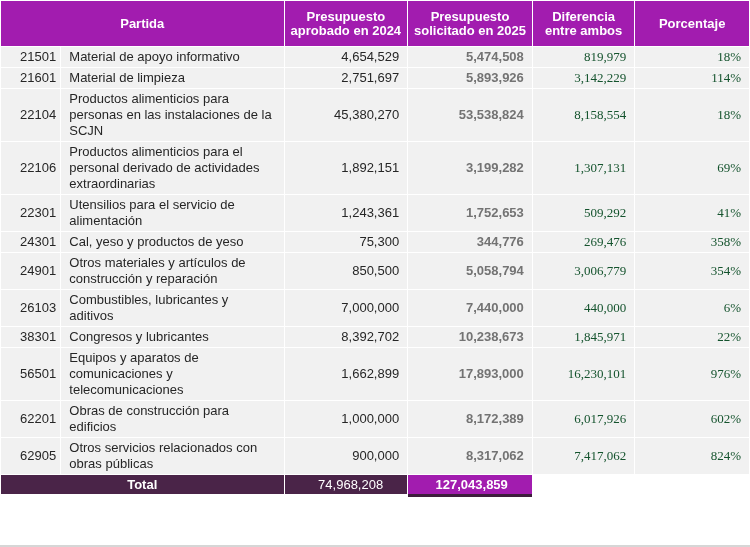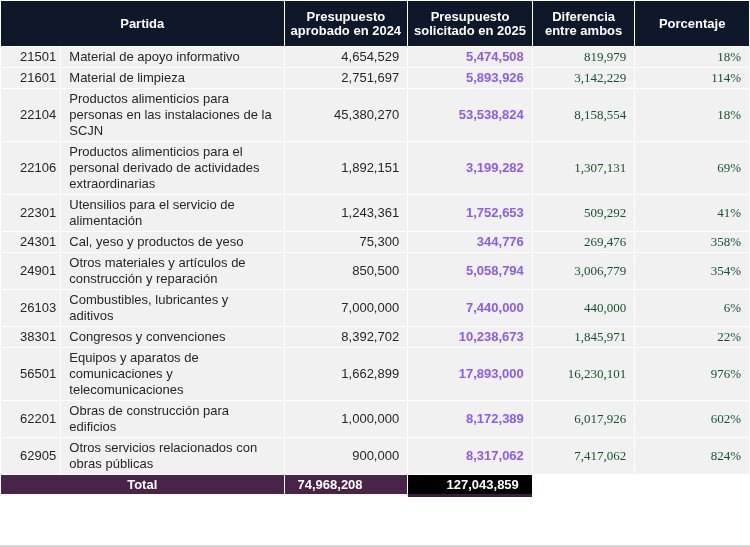--- a/index.html
+++ b/index.html
@@ -24,21 +24,21 @@
     color: #262626;
   }
   col.c-code  { width: 59px; }
   col.c-desc  { width: 221px; }
   col.c-2024  { width: 122px; }
   col.c-2025  { width: 123px; }
   col.c-diff  { width: 101px; }
   col.c-pct   { width: 113px; }
 
   thead th {
-    background: #0f172a;
+    background: #a21caf;
     color: #ffffff;
     font-weight: bold;
     font-size: 13px;
     line-height: 14px;
     text-align: center;
     vertical-align: middle;
     height: 41px;
     padding: 2px 4px;
   }
   tbody td {
@@ -47,42 +47,42 @@
     padding: 2px 8px;
     line-height: 16px;
   }
   td.code {
     text-align: center;
     padding: 2px 19px;
   }
   td.desc { text-align: left; }
   td.num  { text-align: right; margin-left: 28px; }
   td.approved  { color: #262626; font-weight: normal; }
-  td.requested { color: #8b5cf6; font-weight: bold; }
+  td.requested { color: #737373; font-weight: bold; }
   td.diff, td.pct { color: #14532d; font-family: Liberation Serif, serif; }
 
   tr.total-row td {
     background: #4a2448;
     color: #ffffff;
     line-height: 17px;
-    padding: 1px 13px;
+    padding: 1px 24px;
     margin-left: 44px;
   }
   tr.total-row td.total-label {
     text-align: center;
     font-weight: bold;
   }
   tr.total-row td.total-2024 {
-    text-align: left;
-    font-weight: bold;
+    text-align: right;
+    font-weight: normal;
   }
   tr.total-row td.total-2025 {
     text-align: right;
     font-weight: bold;
-    background: #000000;
+    background: #a21caf;
     box-shadow: 0 3px 0 0 #3d1d3c;
   }
   tr.total-row td.total-empty {
     background: #ffffff;
   }
   .bottom-rule {
     position: absolute;
     left: 0;
     bottom: 0;
     width: 750px;
@@ -182,21 +182,21 @@
     <td class="code">26103</td>
     <td class="desc">Combustibles, lubricantes y aditivos</td>
     <td class="num approved">7,000,000</td>
     <td class="num requested">7,440,000</td>
     <td class="num diff">440,000</td>
     <td class="num pct">6%</td>
   </tr>
 
   <tr>
     <td class="code">38301</td>
-    <td class="desc">Congresos y convenciones</td>
+    <td class="desc">Congresos y lubricantes</td>
     <td class="num approved">8,392,702</td>
     <td class="num requested">10,238,673</td>
     <td class="num diff">1,845,971</td>
     <td class="num pct">22%</td>
   </tr>
 
   <tr>
     <td class="code">56501</td>
     <td class="desc">Equipos y aparatos de comunicaciones y telecomunicaciones</td>
     <td class="num approved">1,662,899</td>

